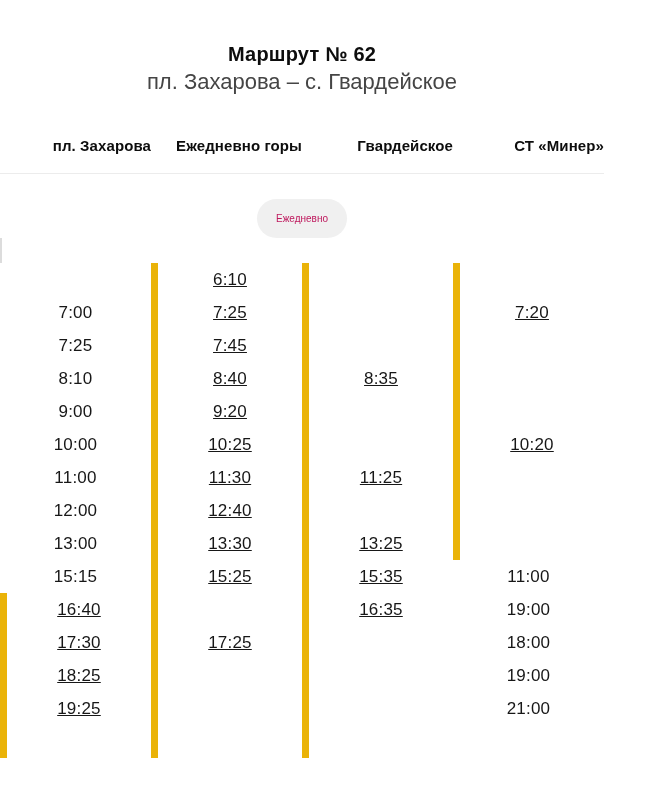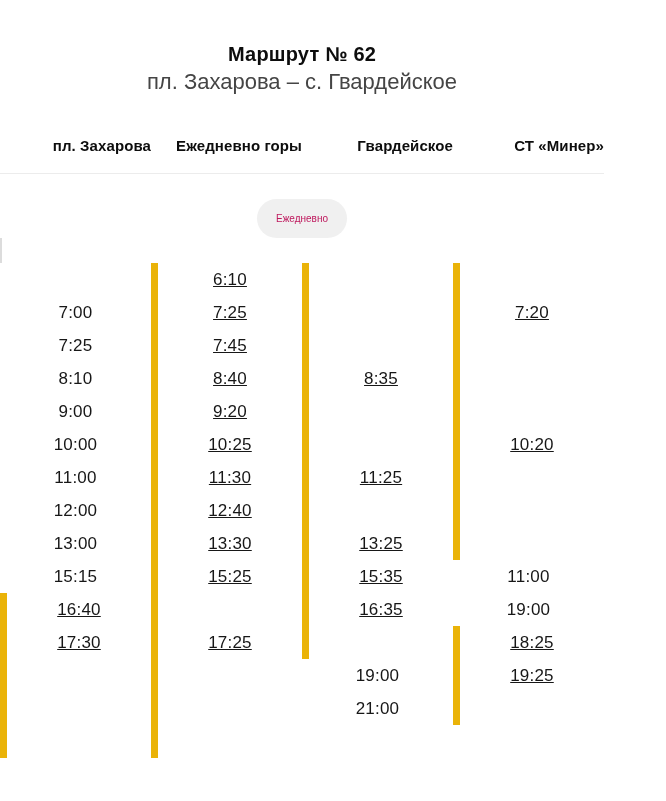--- a/index.html
+++ b/index.html
@@ -150,20 +150,21 @@
       <div class="cell bordered">15:25</div>
       <div class="cell bordered">15:35</div>
       <div class="cell">11:00</div>
       <div class="cell bordered">16:40</div>
       <div class="cell bordered"></div>
       <div class="cell bordered">16:35</div>
       <div class="cell">19:00</div>
       <div class="cell bordered">17:30</div>
       <div class="cell bordered">17:25</div>
       <div class="cell bordered"></div>
+      <div class="cell">18:00</div>
       <div class="cell bordered">18:25</div>
       <div class="cell bordered"></div>
       <div class="cell bordered"></div>
       <div class="cell">19:00</div>
       <div class="cell bordered">19:25</div>
       <div class="cell bordered"></div>
       <div class="cell bordered"></div>
       <div class="cell">21:00</div>
       <div class="cell bordered"></div>
       <div class="cell bordered"></div>

